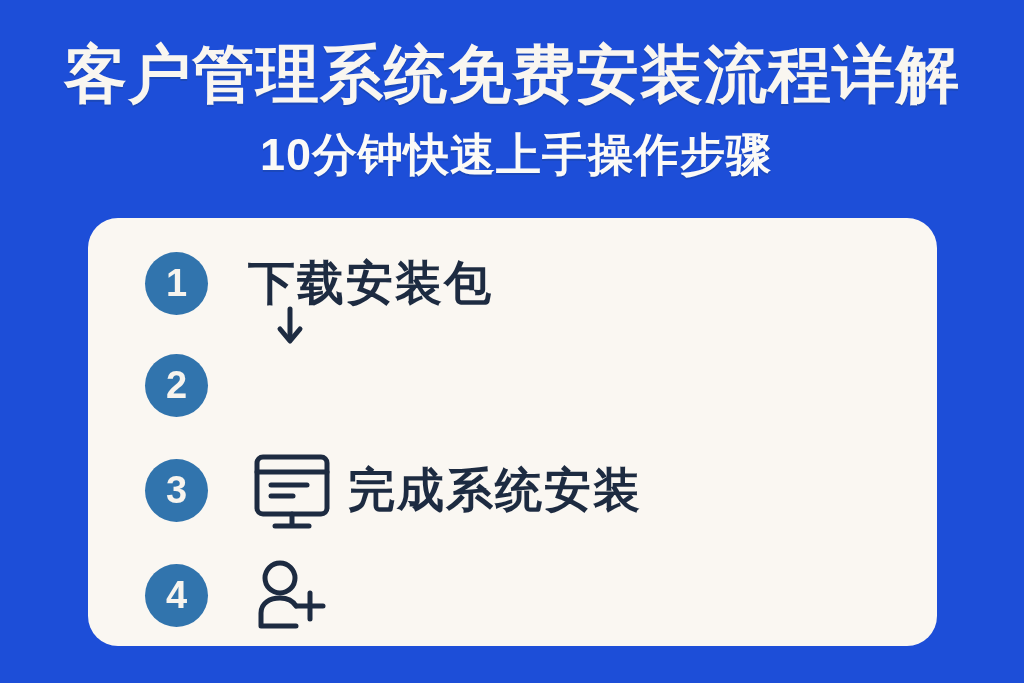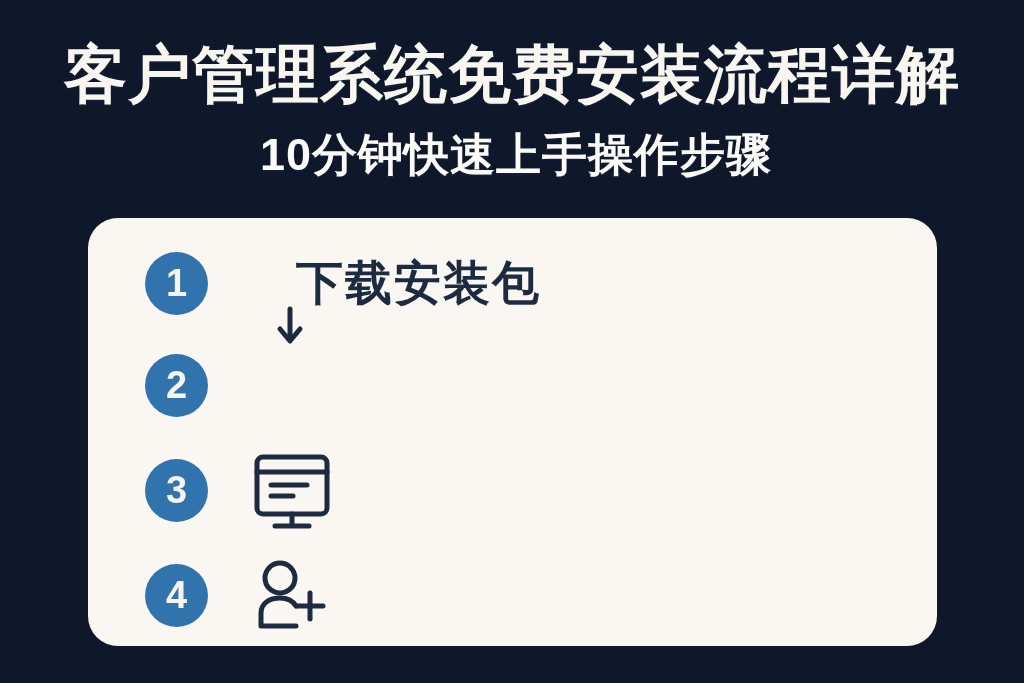--- a/index.html
+++ b/index.html
@@ -10,21 +10,21 @@
     width: 1024px;
     height: 683px;
     overflow: hidden;
     font-family: "Liberation Sans", "DejaVu Sans", sans-serif;
   }
 
   .poster {
     position: relative;
     width: 1024px;
     height: 683px;
-    background: #0f172a;
+    background: #1d4ed8;
     overflow: hidden;
   }
 
   
   .header {
     position: absolute;
     left: 0;
     top: 0;
     width: 1024px;
     height: 205px;
@@ -105,21 +105,21 @@
     top: 0;
     height: 70px;
     display: flex;
     align-items: center;
     font-size: 47px;
     font-weight: 700;
     letter-spacing: 2px;
     color: #1d2b41;
     white-space: nowrap;
   }
-  .label-12 { left: 160px; margin-left: 48px; }
+  .label-12 { left: 160px; }
   .label-34 { left: 260px; }
 
   
   .step-icon {
     position: absolute;
     top: -4px;
     left: 163px;
     width: 82px;
     height: 82px;
   }
@@ -173,20 +173,21 @@
       <div class="step-icon">
         <svg width="82" height="82" viewBox="0 0 82 82" fill="none" stroke="#1d2b41" stroke-width="5" stroke-linecap="round" stroke-linejoin="round" aria-hidden="true">
           <rect x="6" y="6" width="70" height="57" rx="6"></rect>
           <line x1="6" y1="21" x2="76" y2="21"></line>
           <line x1="20" y1="34" x2="56" y2="34"></line>
           <line x1="20" y1="45" x2="42" y2="45"></line>
           <line x1="41" y1="63" x2="41" y2="73"></line>
           <line x1="24" y1="75" x2="58" y2="75"></line>
         </svg>
       </div>
+      <div class="step-label label-34">完成系统安装</div>
     </div>
 
     <div class="step step-4">
       <div class="badge">4</div>
       <div class="step-icon">
         <svg width="82" height="82" viewBox="0 0 82 82" fill="none" stroke="#1d2b41" stroke-width="5" stroke-linecap="round" stroke-linejoin="round" aria-hidden="true">
           <circle cx="29" cy="22" r="15"></circle>
           <path d="M45 70 L10 70 L10 57 C10 47 19 42 29 42 C36 42 42 45 45 50"></path>
           <line x1="59" y1="37" x2="59" y2="63"></line>
           <line x1="46" y1="50" x2="72" y2="50"></line>

